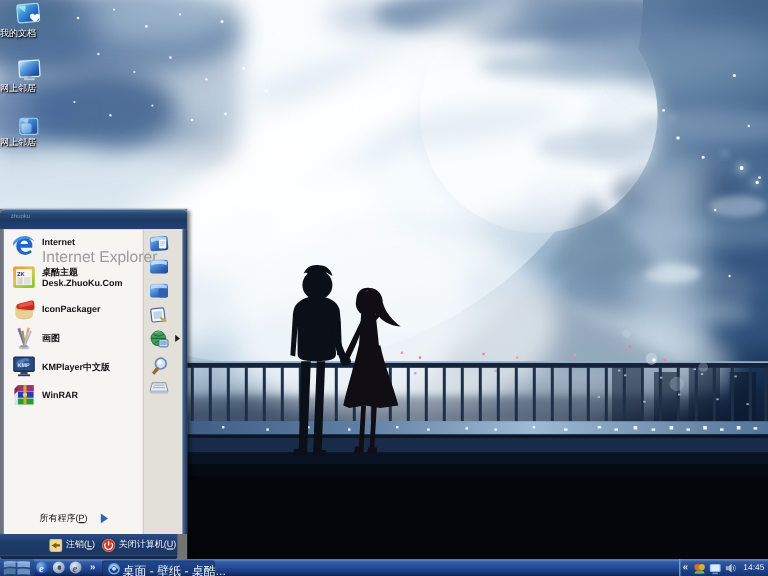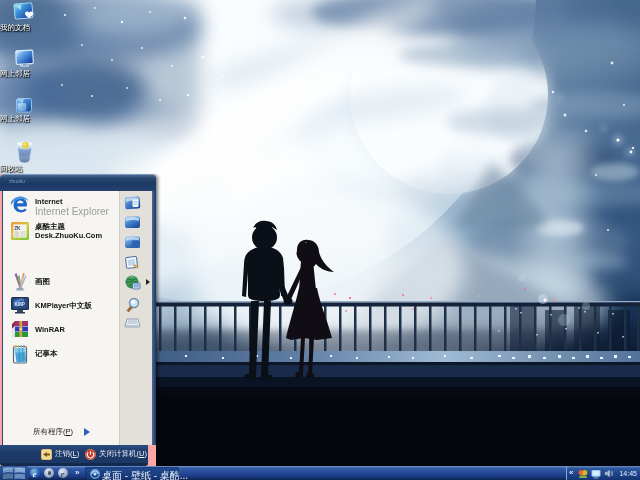--- a/index.html
+++ b/index.html
@@ -1,32 +1,32 @@
 <!DOCTYPE html>
 <html><head><meta charset="utf-8">
 <style>
 html,body{margin:0;padding:0;background:#000}
 #screen{position:relative;width:640px;height:480px;overflow:hidden;font-family:"Liberation Sans",sans-serif}
 #wp{position:absolute;left:0;top:0}
 .dicon{position:absolute;width:48px;text-align:left;color:#fff;font-size:7.5px;line-height:8px}
 .dicon svg{display:block;margin:0 auto}
 .dicon .lbl{text-shadow:1px 1px 1px #000,0 1px 2px #000;margin-top:1px;letter-spacing:0px}
 
-#menu{position:absolute;left:0;top:174px;width:156px;height:292px;background:#fca5a5;box-shadow:2px 2px 3px rgba(0,0,0,.5)}
+#menu{position:absolute;left:0;top:174px;width:156px;height:292px;background:#737373;box-shadow:2px 2px 3px rgba(0,0,0,.5)}
 #mhead{position:absolute;left:0;top:0;width:156px;height:17px;box-sizing:border-box;border-top:1px solid #7e9ac2;background:linear-gradient(#47688f 0%,#27466f 22%,#1c3864 55%,#24426f 100%);border-radius:4px 4px 0 0}
 #mhead .usr{position:absolute;left:9px;top:3px;font-size:5px;color:#7e9cc0}
 #mbody{position:absolute;left:2px;top:17px;width:150px;height:254px;background:#f7f5f1;border-left:1px solid #29477a}
 #mright{position:absolute;right:0;top:0;width:33px;height:254px;background:#e3e0da;border-left:1px solid #cfccc5}
 #mbodyR{position:absolute;left:152px;top:17px;width:4px;height:254px;background:linear-gradient(90deg,#4d6a96,#1b3560)}
 #mfoot{position:absolute;left:0;top:271px;width:148px;height:21px;box-sizing:border-box;border-bottom:3px solid #14294e;background:linear-gradient(#2c4d80 0%,#1d3a6a 40%,#1b3763 100%);border-radius:0 0 3px 3px}
 .mitem{position:absolute;left:4px;width:112px;height:24px}
 .mitem .ic{position:absolute;left:3px;top:1px}
 .mitem .t1{position:absolute;left:28px;top:3px;font-size:7.5px;font-weight:bold;color:#121212;white-space:nowrap}
 .mitem .t1c{position:absolute;left:28px;top:2px;font-size:7.5px;font-weight:bold;color:#121212;white-space:nowrap}
-.mitem .t2{position:absolute;left:28px;top:12px;font-size:10px;color:#9b9b9b;white-space:nowrap}
+.mitem .t2{position:absolute;left:28px;top:12px;font-size:13px;color:#9b9b9b;white-space:nowrap}
 .mitem .t2b{position:absolute;left:28px;top:11px;font-size:7.5px;font-weight:bold;color:#121212;white-space:nowrap}
 .ric{position:absolute;left:9px}
 #allprog{position:absolute;left:30px;top:236px;font-size:7.5px;font-weight:normal;color:#121212}
 #allarrow{position:absolute;left:81px;top:237px;width:0;height:0;border-left:6px solid #2d62b8;border-top:4px solid transparent;border-bottom:4px solid transparent}
 .fbt{position:absolute;top:4px;color:#eef2fa;font-size:7.5px}
 
 #taskbar{position:absolute;left:0;top:466px;width:640px;height:14px;background:linear-gradient(#6f96c8 0%,#355da8 16%,#254a97 48%,#1a3a82 75%,#102a5e 95%,#0c2148 100%)}
 #startbtn{position:absolute;left:0;top:0;width:29px;height:14px;background:linear-gradient(#31599e,#1a3a78);border-radius:0 3px 3px 0}
 .ql{position:absolute;top:2px;width:10px;height:10px;border-radius:5px;opacity:.92}
 #chev1{position:absolute;left:75px;top:2px;color:#dfe8f6;font-size:8px;font-weight:bold}
@@ -353,37 +353,20 @@
             <stop offset="0" stop-color="#d8eefa"></stop>
             <stop offset="1" stop-color="#5a9ce0"></stop>
           </linearGradient>
         </defs>
   <rect x="3.5" y="1.5" width="15" height="13.5" rx="2.2" fill="url(#g3)" stroke="#9fccec" stroke-width=".9"></rect>
   <rect x="4.8" y="6" width="8.5" height="8" rx="1.8" fill="url(#g3b)" opacity=".85"></rect>
   <path d="M4.5,2.5 L11,2 L9.5,6.5 Z" fill="#cfeaf8" opacity=".6"></path>
  </svg>
  <div class="lbl">网上邻居</div>
 </div>
-<div class="dicon" style="left:0;top:139px">
- <svg width="25" height="25" viewBox="0 0 25 25">
-  <defs>
-          <linearGradient id="g4" x1="0" y1="0" x2="0" y2="1">
-            <stop offset="0" stop-color="#e4f2fa"></stop>
-            <stop offset=".4" stop-color="#9cbede"></stop>
-            <stop offset="1" stop-color="#54709e"></stop>
-          </linearGradient>
-        </defs>
-  <path d="M5,4.5 L20,4.5 L18,20.5 C17.7,22.6 15.6,24 12.5,24 C9.4,24 7.3,22.6 7,20.5 Z" fill="url(#g4)" stroke="#cfe4f2" stroke-width=".9" opacity=".92"></path>
-  <ellipse cx="12.5" cy="4.8" rx="7.6" ry="2.4" fill="#edf6fb"></ellipse>
-  <circle cx="13.5" cy="6.2" r="3.4" fill="#ecce42"></circle>
-  <circle cx="12.6" cy="5.4" r="1.2" fill="#f8eca0"></circle>
-  <path d="M6,9 C8.5,11 17,11 19.5,9 L18.3,16 C15,18.2 10,18.2 7.2,16 Z" fill="#5a78b4" opacity=".5"></path>
- </svg>
- <div class="lbl">回收站</div>
-</div>
 
 <div id="menu">
  <div id="mhead">
         <span class="usr">zhuoku</span>
       </div>
  <div id="mbody">
   <div id="mright"></div>
 
   <div class="mitem" style="top:3px">
    <svg class="ic" width="20" height="20" viewBox="0 0 20 20">
@@ -404,20 +387,29 @@
               </linearGradient>
             </defs>
     <rect x="1" y="1" width="18" height="18" rx="1.5" fill="url(#zk)"></rect>
     <rect x="3.4" y="3.4" width="13.2" height="13.2" fill="#f6f4ee"></rect>
     <text x="4.2" y="8.8" font-size="4.8" font-weight="bold" fill="#2a3a66" font-family="Liberation Sans">ZK</text>
     <rect x="4.5" y="10" width="4.5" height="6" fill="#dcd8ce"></rect>
     <rect x="10" y="10" width="5.5" height="6" fill="#e4e0d8"></rect>
    </svg>
    <div class="t1c">桌酷主题</div>
    <div class="t2b">Desk.ZhuoKu.Com</div>
+  </div>
+  <div class="mitem" style="top:56px">
+   <svg class="ic" width="20" height="19" viewBox="0 0 20 19">
+    <path d="M3,8 C3,5.5 6,4 10,4 C14,4 17.5,5.5 17.5,8 L17.5,14 C17.5,16.5 14,18 10,18 C6,18 3,16.5 3,14 Z" fill="#d8b87a"></path>
+    <path d="M3,8 C3,10 6,11 10,11 C14,11 17.5,10 17.5,8 L17.5,14 C17.5,16 14,17.5 10,17.5 C6,17.5 3,16 3,14 Z" fill="#e8cf96"></path>
+    <path d="M4.5,5.5 L16,2.5 C17.5,2.2 18.5,3 18.5,4.5 L18.8,8.5 C18.8,10 17.5,10.8 16,10.5 L5.5,9.5 C4,9.2 3.5,8 3.8,7 Z" fill="#cc2a20"></path>
+    <path d="M5.5,5.8 L15.5,3.2 C16.5,3 17.3,3.5 17.4,4.5 L17.5,6 L6,8.5 Z" fill="#e85648"></path>
+   </svg>
+   <div class="t1" style="top:6px">IconPackager</div>
   </div>
   <div class="mitem" style="top:104px">
    <svg class="ic" width="20" height="19" viewBox="0 0 20 19">
     <rect x="1" y="1" width="18" height="13" rx="1.5" fill="#1a2f52"></rect>
     <rect x="2.2" y="2.2" width="15.6" height="10.6" fill="#2a4a80"></rect>
     <circle cx="7" cy="7" r="3.5" fill="#4a78c0" opacity=".8"></circle>
     <path d="M14,3 A7,7 0 0 0 6,5 L8,7 A5,5 0 0 1 14,5.5 Z" fill="#5a90d8" opacity=".7"></path>
             <text x="4.6" y="10" font-size="4.6" font-weight="bold" fill="#d8e8f8" font-family="Liberation Sans">KMP</text>
     <rect x="7" y="14" width="6" height="2" fill="#3a4a66"></rect>
     <rect x="5" y="16" width="10" height="1.5" fill="#2a3a55"></rect>
@@ -443,33 +435,20 @@
     <path d="M1.5,9.5 L4.5,6.5 L4.5,11.5 L1.5,14.5 Z" fill="#e8e8f0"></path>
     <path d="M5,6.5 L18,6.5 L18,11.5 L5,11.5 Z" fill="#2a3ab8"></path>
     <path d="M2,10 L5,7 L5,12 L2,15 Z" fill="#dfe4ec"></path>
     <path d="M5,12 L18,12 L18,17 L5,17 Z" fill="#2a9a32"></path>
     <path d="M2,15.5 L5,12.5 L5,17 L2,18 Z" fill="#d4dce8"></path>
     <rect x="9.5" y="1" width="2.6" height="16" fill="#caa846"></rect>
     <circle cx="10.8" cy="9" r="1.8" fill="#e8d06a"></circle>
    </svg>
    <div class="t1" style="top:6px">WinRAR</div>
   </div>
-  <div class="mitem" style="top:152px">
-   <svg class="ic" width="20" height="20" viewBox="0 0 20 20">
-    <rect x="3.5" y="2.5" width="13" height="16.5" rx="1.5" fill="#f4f9fd" stroke="#5a6a78" stroke-width="1.2"></rect>
-    <rect x="4.8" y="1.2" width="1.5" height="2.4" fill="#e8a040"></rect>
-            <rect x="7.6" y="1.2" width="1.5" height="2.4" fill="#b0c84a"></rect>
-    <rect x="10.4" y="1.2" width="1.5" height="2.4" fill="#6ab0d8"></rect>
-            <rect x="13.2" y="1.2" width="1.5" height="2.4" fill="#d87a90"></rect>
-    <path d="M4.5,4.5 L15,3.8 L16.2,17.5 L6.5,18.5 Z" fill="#4aa6d8"></path>
-    <path d="M4.5,4.5 L15,3.8 L15.4,8 L5,8.8 Z" fill="#7ecfec"></path>
-    <path d="M9,4.2 L10,18 M12.5,4 L13.3,17.8" stroke="#3a8ab8" stroke-width=".8"></path>
-   </svg>
-   <div class="t1" style="top:6px">记事本</div>
-  </div>
 
   <svg class="ric" style="left:121px;top:4px" width="17" height="15" viewBox="0 0 17 15">
    <defs>
             <linearGradient id="rg1" x1="0" y1="0" x2=".8" y2="1">
               <stop offset="0" stop-color="#9fc4ec"></stop>
               <stop offset=".5" stop-color="#3f7cc8"></stop>
               <stop offset="1" stop-color="#1e4e9e"></stop>
             </linearGradient>
           </defs>
    <rect x="1" y="2" width="15" height="12" rx="2" fill="url(#rg1)" transform="rotate(-4 8 8)"></rect>

